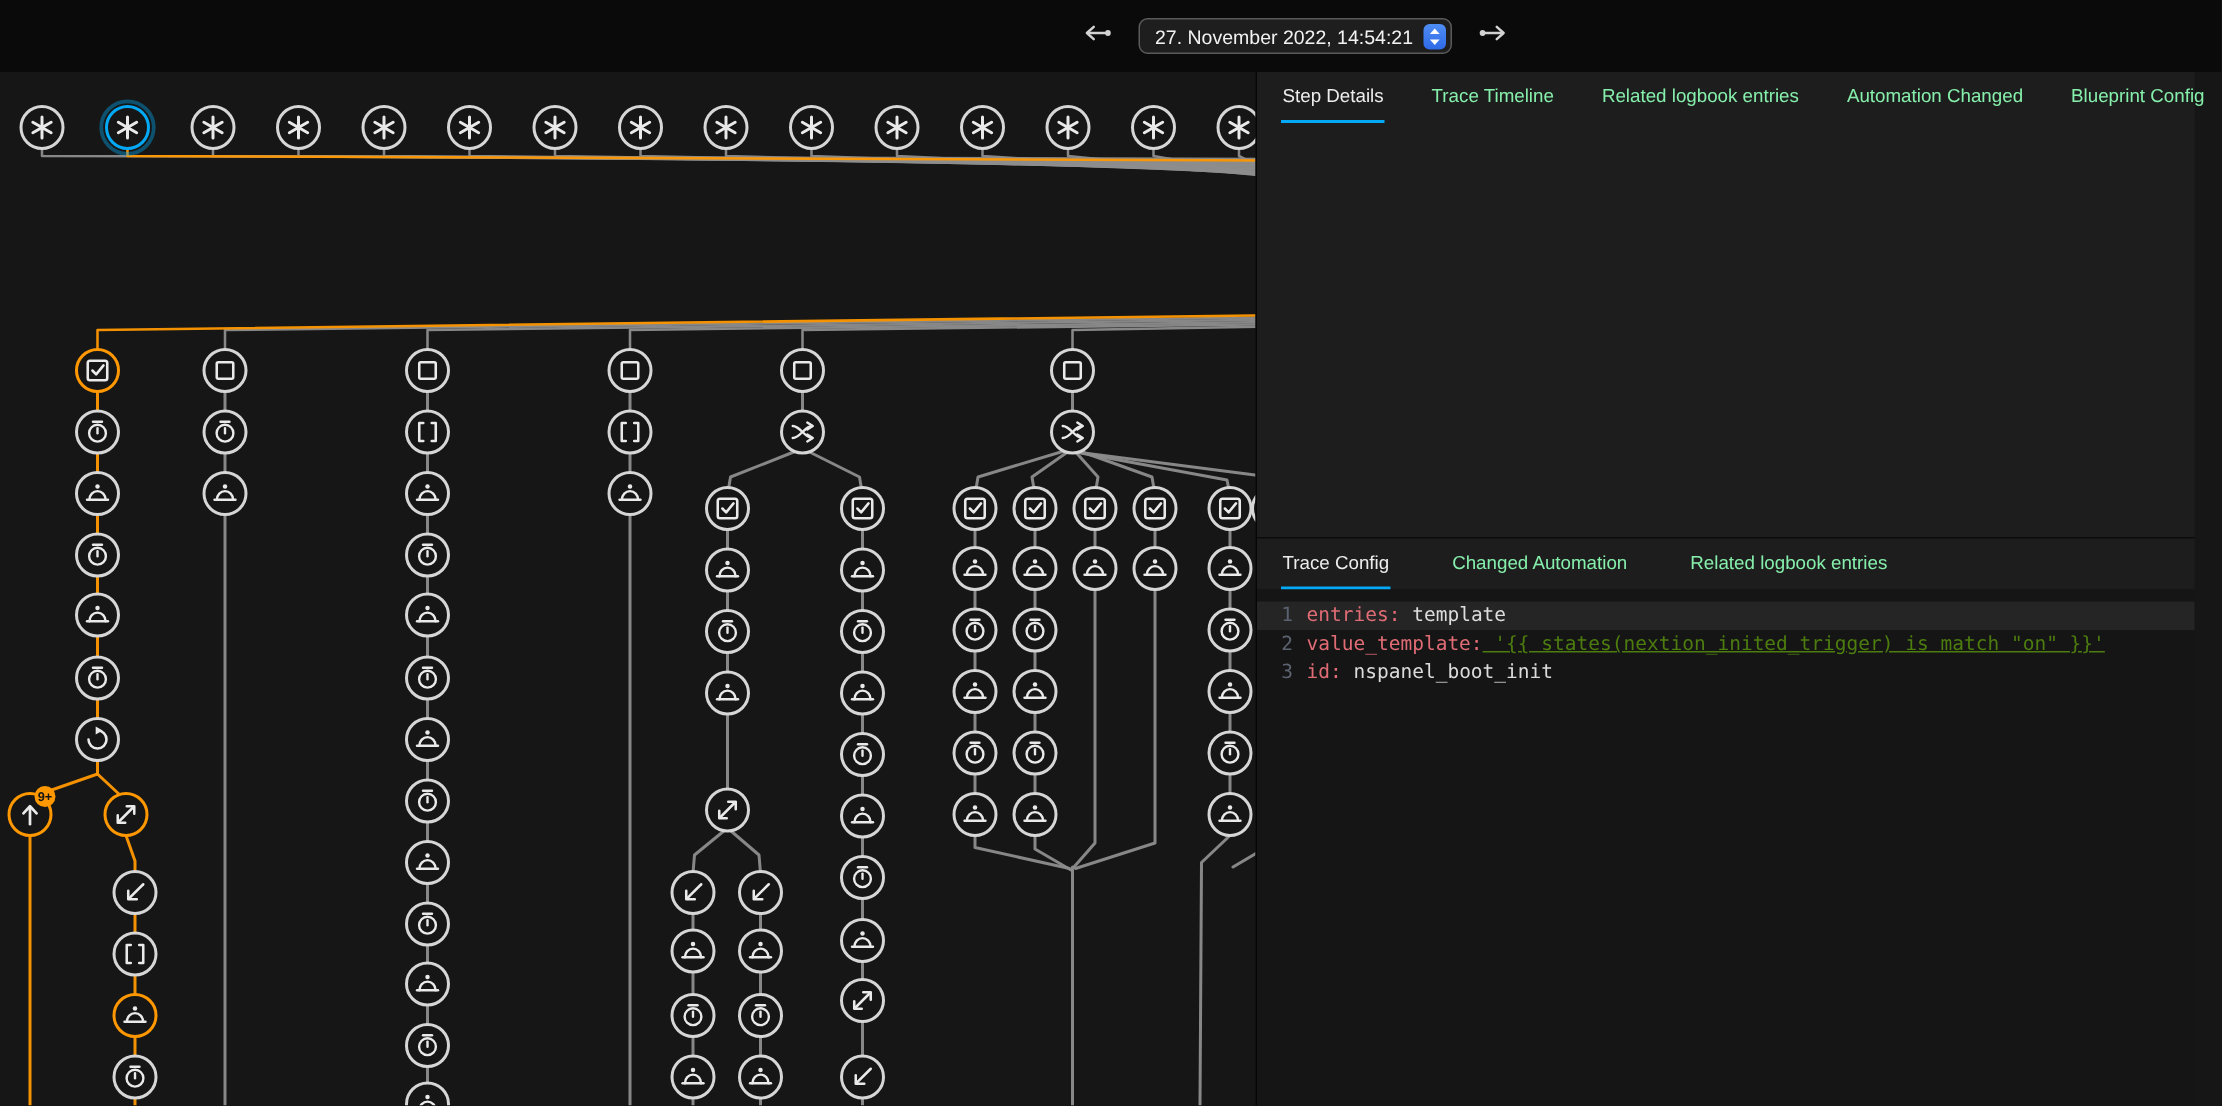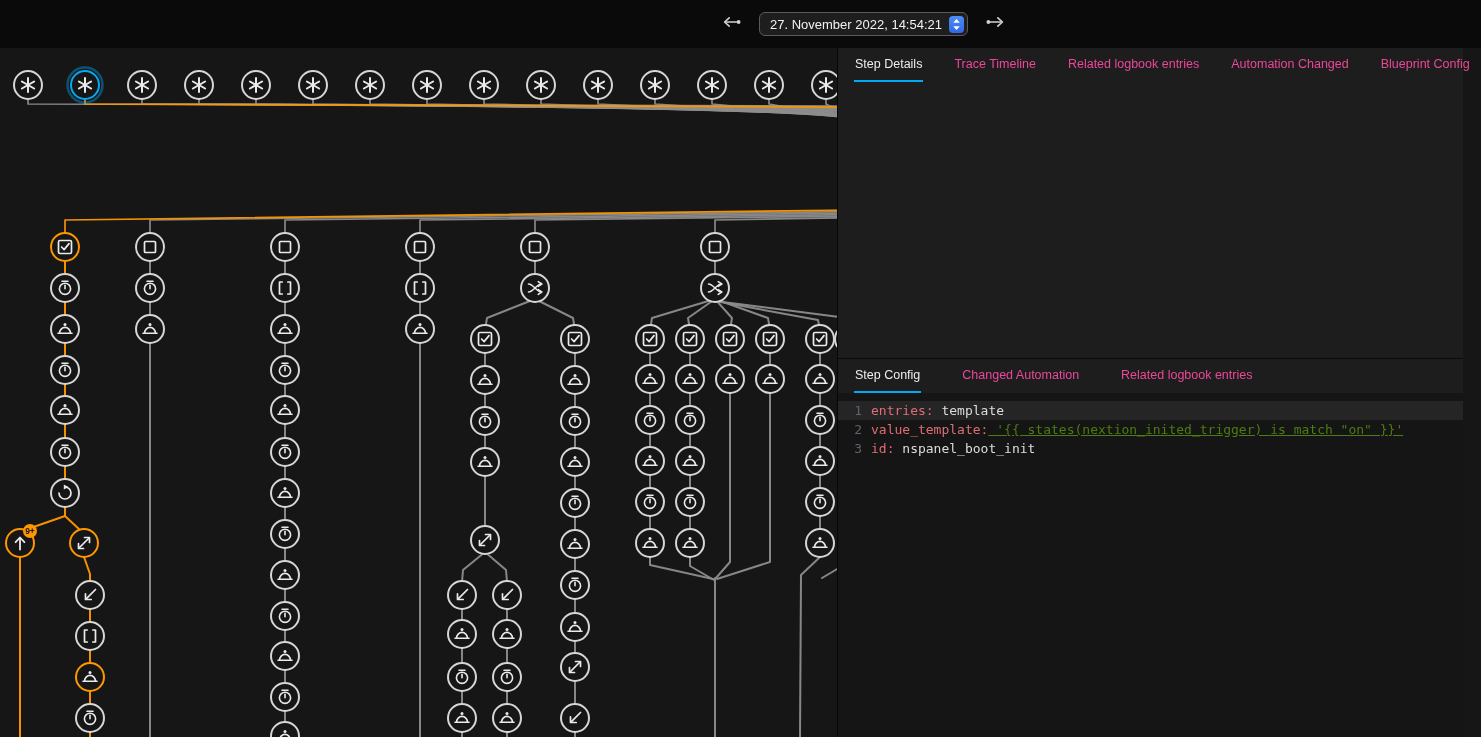--- a/index.html
+++ b/index.html
@@ -47,21 +47,21 @@
     position:absolute; top:48px; left:837px; width:626px; height:689px;
     background:#1d1d1d; border-left:1px solid #060606; box-sizing:border-box;
     z-index:20;
   }
   .tabbar {
     display:flex; align-items:stretch; gap:30px; padding:0 16px; height:34px;
     background:#1d1d1d;
   }
   .tabbar .tab {
     display:flex; align-items:center; height:100%;
-    font-size:12.5px; color:#ec4899; cursor:pointer; white-space:nowrap;
+    font-size:12.5px; color:#86efac; cursor:pointer; white-space:nowrap;
     border-bottom:2px solid transparent; box-sizing:border-box; padding:0 1px;
   }
   .tabbar .tab.active { color:#ededed; border-bottom-color:#03a9f4; }
 
   .executed {
     margin:18px 24px 0 78px;
     font-size:14px; color:#e3e3e3;
   }
 
   .panel-bottom {
@@ -937,21 +937,21 @@
   <div class="tabbar" id="top-tabs">
       <div class="tab active">Step Details</div>
       <div class="tab">Trace Timeline</div>
       <div class="tab">Related logbook entries</div>
       <div class="tab">Automation Changed</div>
       <div class="tab">Blueprint Config</div>
     </div>
 
   <div class="panel-bottom">
     <div class="tabbar" id="bottom-tabs">
-        <div class="tab active">Step Config</div>
+        <div class="tab active">Trace Config</div>
         <div class="tab">Changed Automation</div>
         <div class="tab">Related logbook entries</div>
       </div>
     <div class="code-editor" id="code-editor">
         <div class="code-line active"><span class="ln">1</span><span class="tok-key">entries:</span><span class="tok-plain"> template</span></div>
         <div class="code-line"><span class="ln">2</span><span class="tok-key">value_template:</span><span class="tok-string"> '{{ states(nextion_inited_trigger) is match "on" }}'</span></div>
         <div class="code-line"><span class="ln">3</span><span class="tok-key">id:</span><span class="tok-plain"> nspanel_boot_init</span></div>
       </div>
   </div>
 </div>

